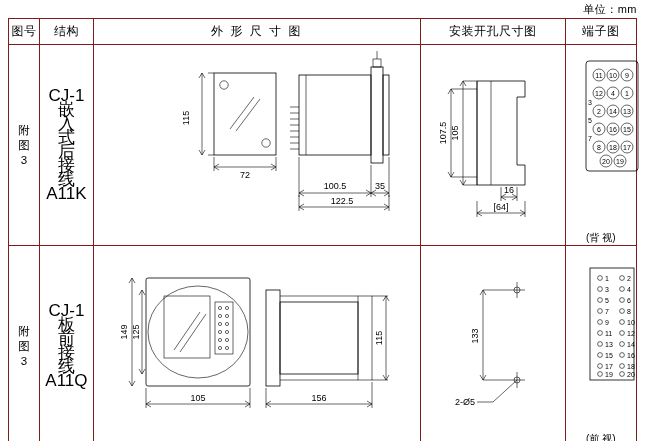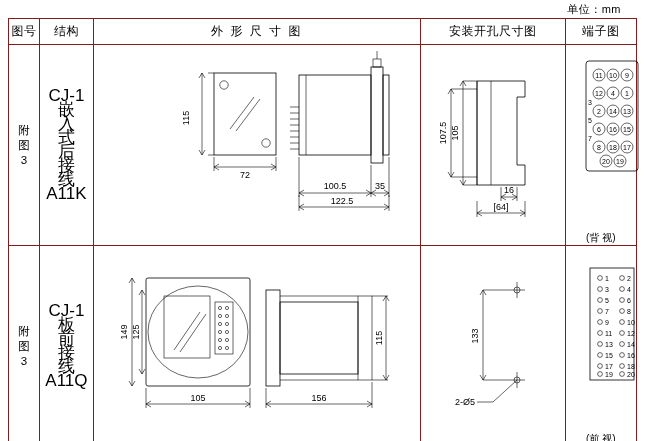--- a/index.html
+++ b/index.html
@@ -10,21 +10,21 @@
   }
   #root {
     position: relative;
     width: 645px;
     height: 441px;
     background: #ffffff;
     overflow: hidden;
   }
   .unit-label {
     position: absolute;
-    right: 24px;
+    right: 8px;
     top: 2px;
     font-size: 11px;
     color: #000;
     letter-spacing: 0.5px;
   }
   table.main {
     position: absolute;
     left: 8px;
     top: 18px;
     width: 629px;

